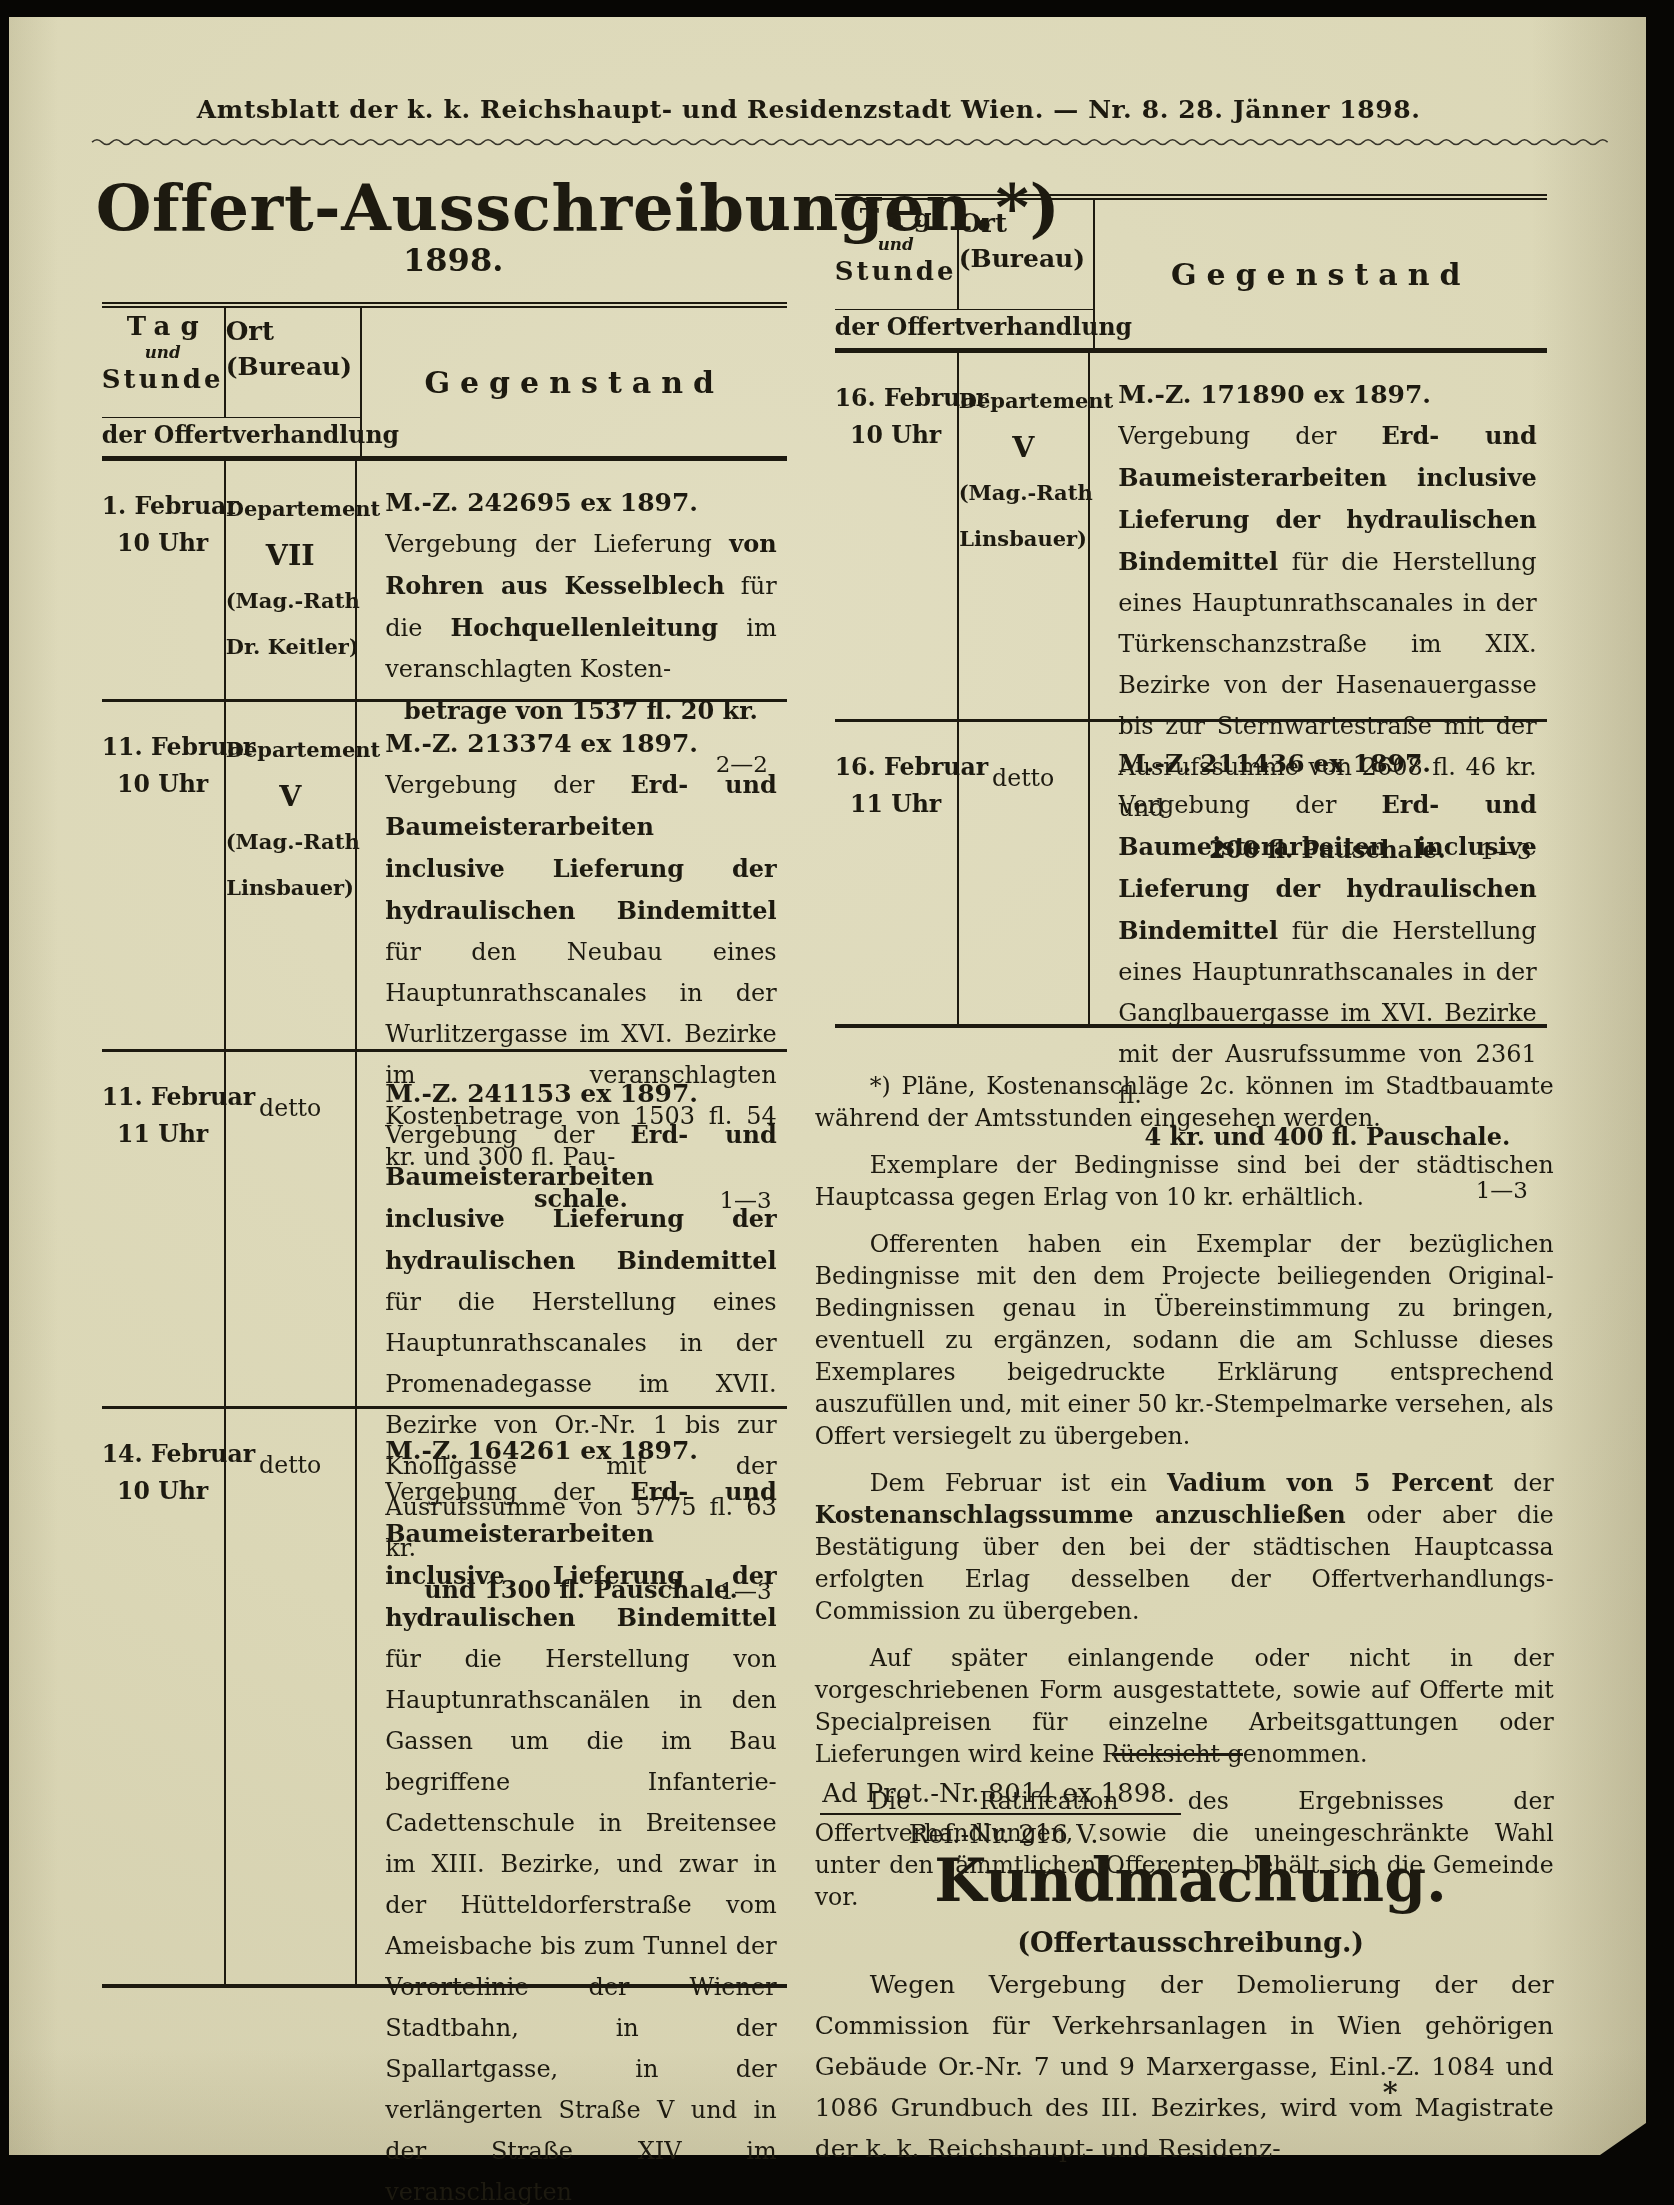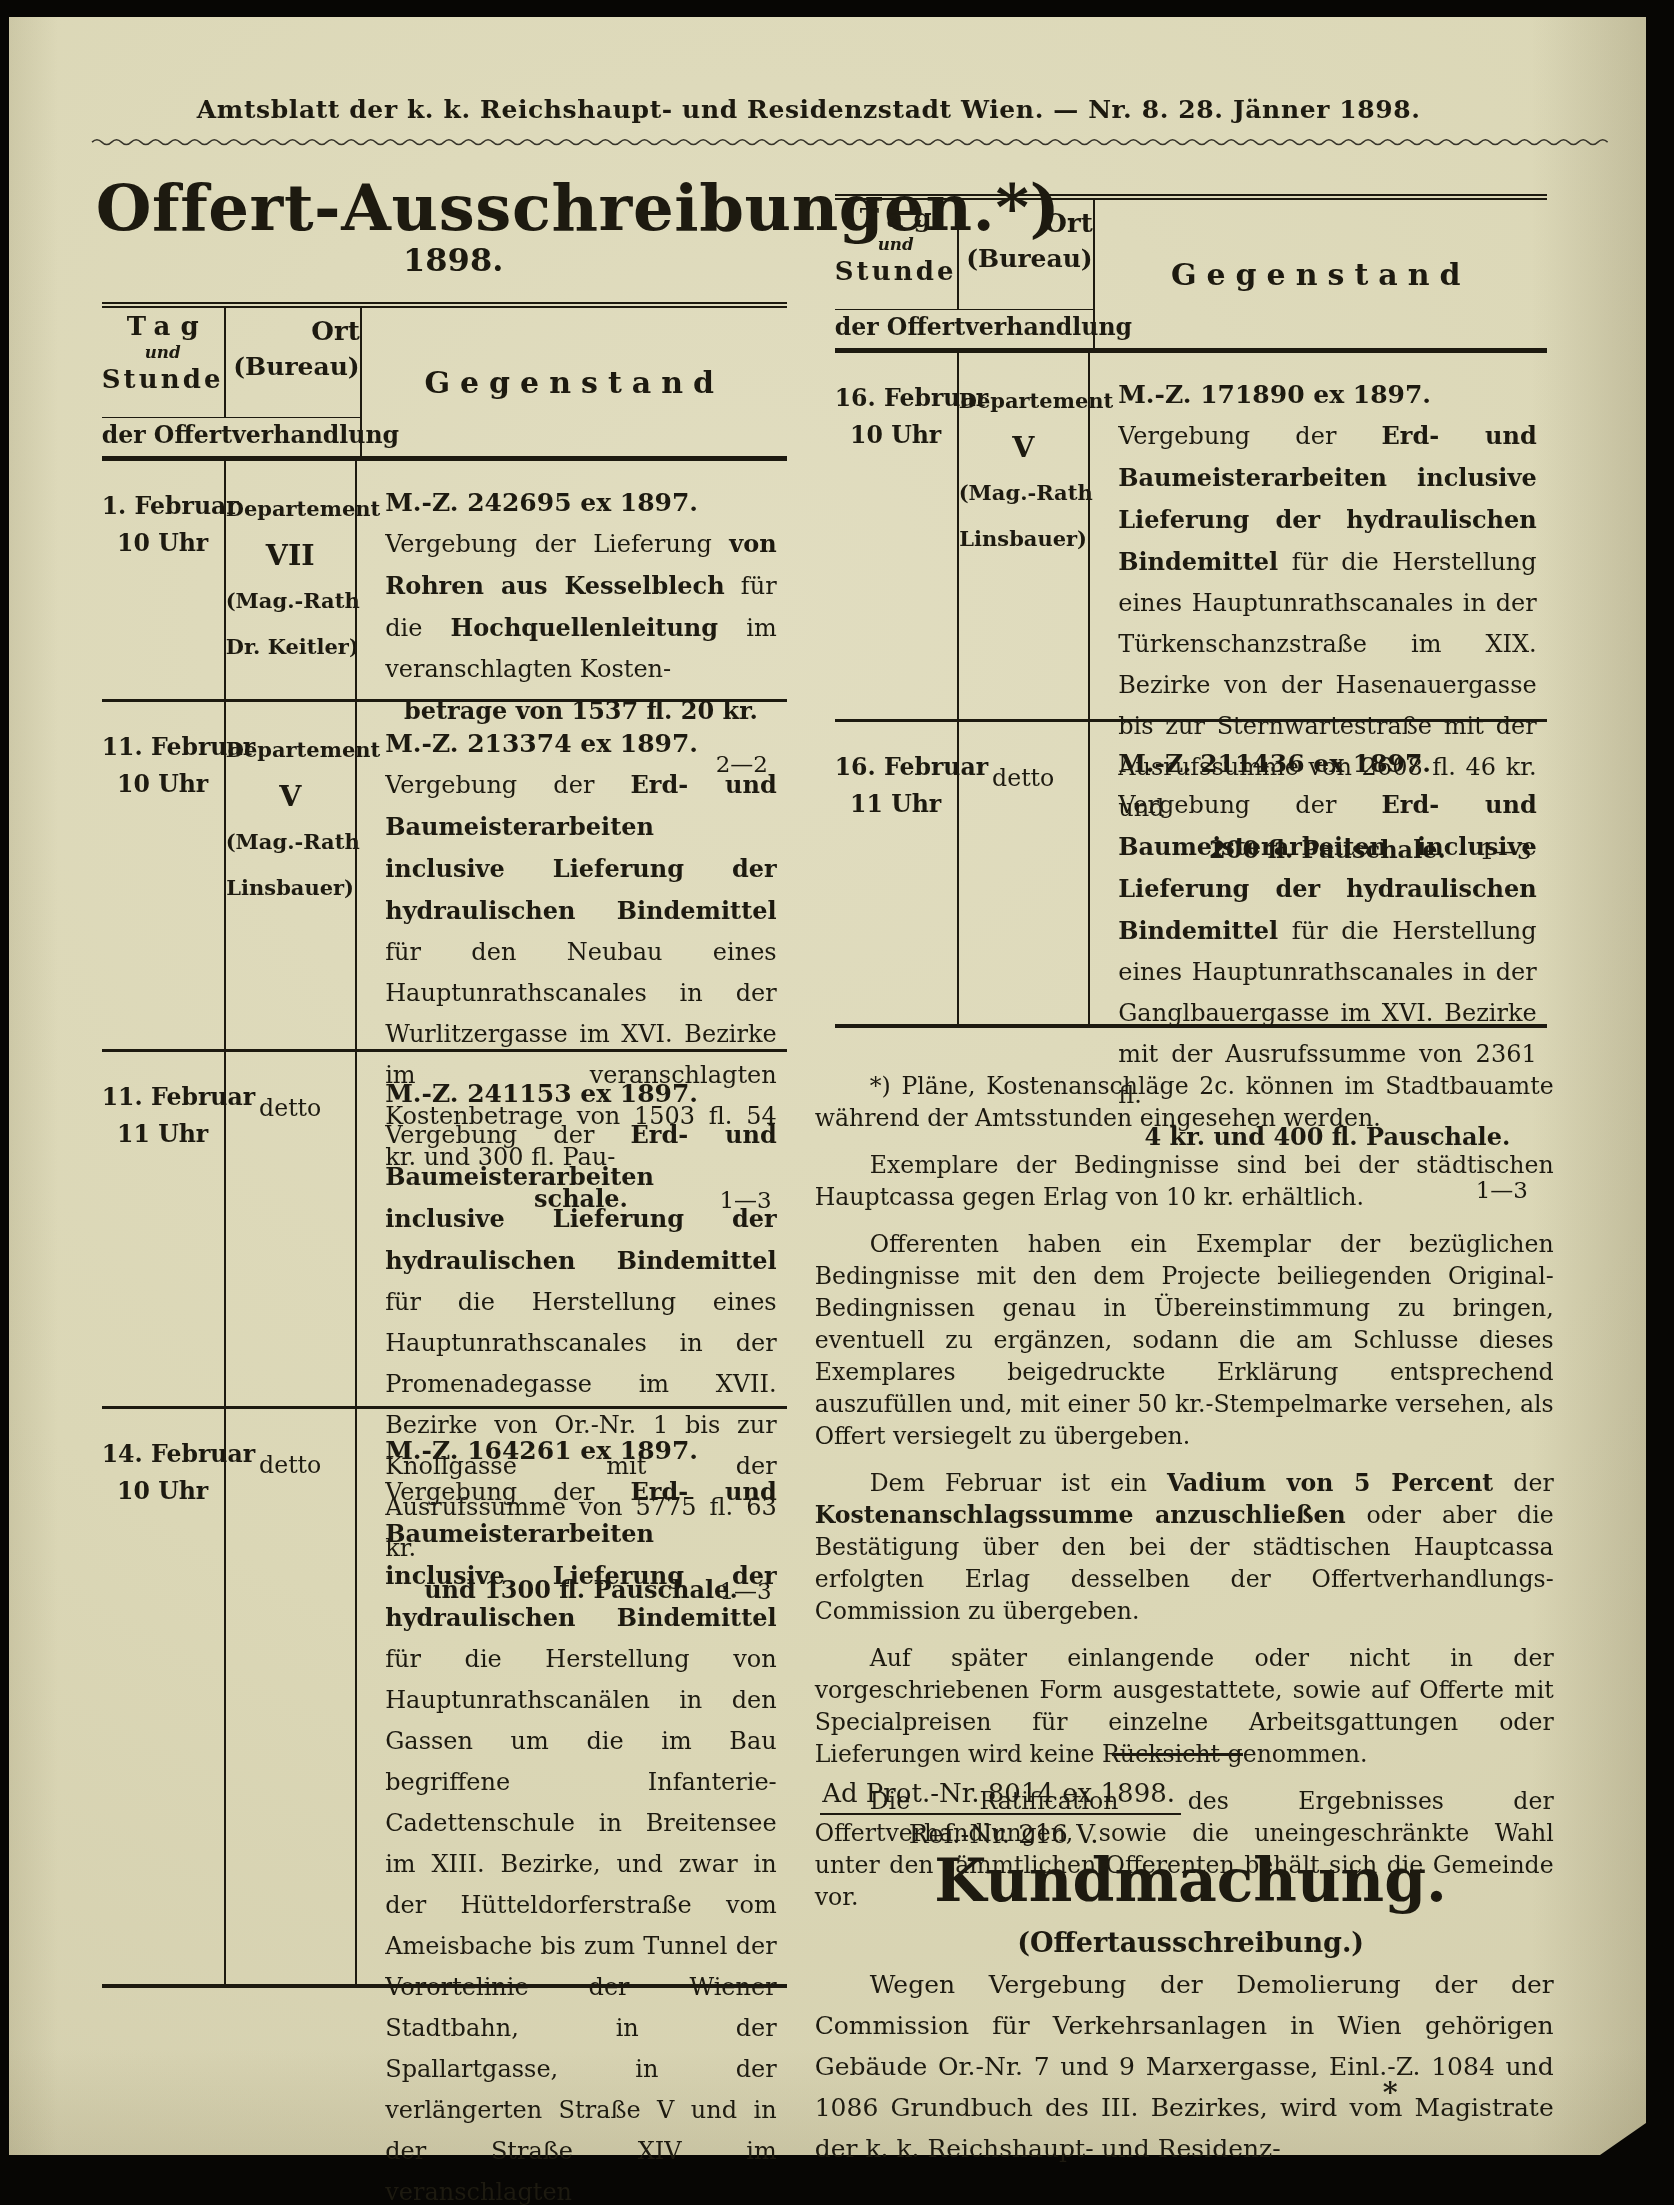--- a/index.html
+++ b/index.html
@@ -38,21 +38,21 @@
   }
 
   
   .otable{position:absolute;border-top:6.2px double var(--ink);box-sizing:border-box;}
   .otable.lt{left:93px;top:285px;width:685px;}
   .otable.rt{left:826px;top:177px;width:712px;}
   .thead{display:flex;border-bottom:5px solid var(--ink);}
   .thead-left{width:258px;display:flex;flex-direction:column;box-sizing:border-box;}
   .thead-top{display:flex;height:109px;}
   .th1{width:124px;border-right:2.5px solid var(--ink);box-sizing:border-box;text-align:center;padding-top:3px;}
-  .th2{flex:1;text-align:right;padding-top:7px;}
+  .th2{flex:1;text-align:left;padding-top:7px;}
   .h-tag{font-size:26px;font-weight:bold;letter-spacing:10px;line-height:31px;text-indent:10px;}
   .h-und{font-size:16.7px;font-weight:bold;line-height:21px;font-style:italic;}
   .h-stunde{font-size:26px;font-weight:bold;letter-spacing:3.1px;line-height:32px;}
   .h-ort{font-size:26px;font-weight:bold;line-height:33px;}
   .h-bureau{font-size:25px;font-weight:bold;line-height:37px;}
   .thead-sub{height:38px;border-top:1.9px solid var(--ink);text-align:center;font-weight:bold;font-size:23.6px;line-height:35px;white-space:nowrap;}
   .th3{flex:1;border-left:2.5px solid var(--ink);display:flex;align-items:center;justify-content:center;
        font-weight:bold;font-size:30px;letter-spacing:10px;}
   .trow{display:flex;border-bottom:3.1px solid var(--ink);box-sizing:border-box;}
   .trow:last-child{border-bottom-width:4.3px;}

